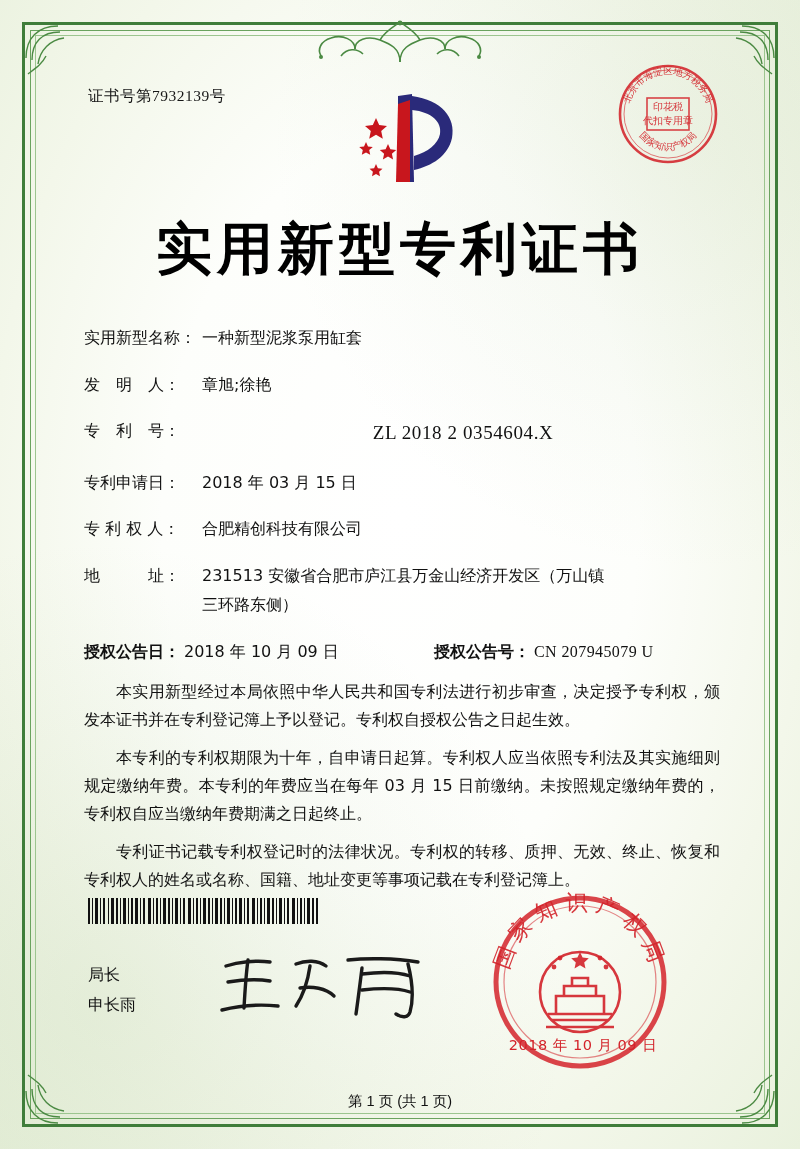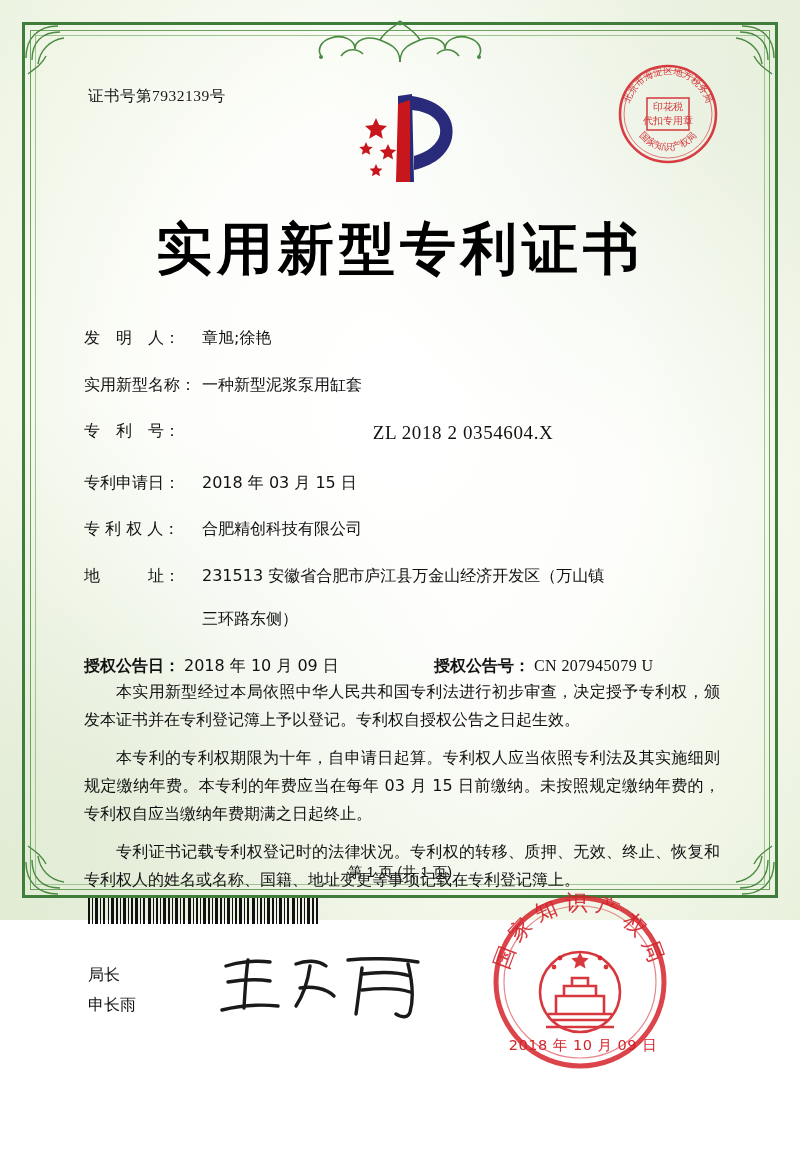--- a/index.html
+++ b/index.html
@@ -10,21 +10,21 @@
     width: 800px;
     height: 1149px;
     background: #ffffff;
     font-family: "Liberation Serif", serif;
     overflow: hidden;
   }
 
   .page {
     position: relative;
     width: 800px;
-    height: 920px;
+    height: 1149px;
     background:
       radial-gradient(ellipse at 50% 45%, #ffffff 0%, #fdfefb 42%, #f3f7ea 72%, #e9f1dd 100%);
     box-sizing: border-box;
   }
 
   
   .border-outer {
     position: absolute;
     left: 22px;
     top: 22px;
@@ -143,21 +143,21 @@
     font-family: "DejaVu Sans", sans-serif;
     font-size: 16px;
   }
   .field-value.mono {
     font-family: "Liberation Serif", serif;
     letter-spacing: 0.6px;
     font-size: 19px;
     text-align: center;
   }
   .field-value-2 {
-    margin-top: 18px;
+    margin-top: 4px;
     margin-left: 0px;
   }
 
   .row-two-col {
     display: flex;
     margin-bottom: 14px;
   }
   .row-two-col .col-a { display: flex; width: 350px; }
   .row-two-col .col-b { display: flex; }
   .row-two-col .lbl { white-space: pre; font-family: "DejaVu Sans", sans-serif; font-size: 16px; font-weight: bold; }
@@ -340,26 +340,26 @@
       <textPath href="#arcBot" startOffset="50%" text-anchor="middle">国家知识产权局</textPath>
     </text>
     <text x="54" y="50" text-anchor="middle" font-family="DejaVu Sans, sans-serif" font-size="10" fill="#d3232a" opacity="0.92">印花税</text>
     <text x="54" y="64" text-anchor="middle" font-family="DejaVu Sans, sans-serif" font-size="10" fill="#d3232a" opacity="0.92">代扣专用章</text>
   </svg>
 
   <div class="title">实用新型专利证书</div>
 
   <div class="fields">
     <div class="field-row">
+      <div class="field-label">实用新型名称：</div>
+      <div class="field-value">一种新型泥浆泵用缸套</div>
+    </div>
+    <div class="field-row">
       <div class="field-label">发　明　人：</div>
       <div class="field-value">章旭;徐艳</div>
-    </div>
-    <div class="field-row">
-      <div class="field-label">实用新型名称：</div>
-      <div class="field-value">一种新型泥浆泵用缸套</div>
     </div>
     <div class="field-row">
       <div class="field-label">专　利　号：</div>
       <div class="field-value mono">ZL 2018 2 0354604.X</div>
     </div>
     <div class="field-row">
       <div class="field-label">专利申请日：</div>
       <div class="field-value">2018 年 03 月 15 日</div>
     </div>
     <div class="field-row">

